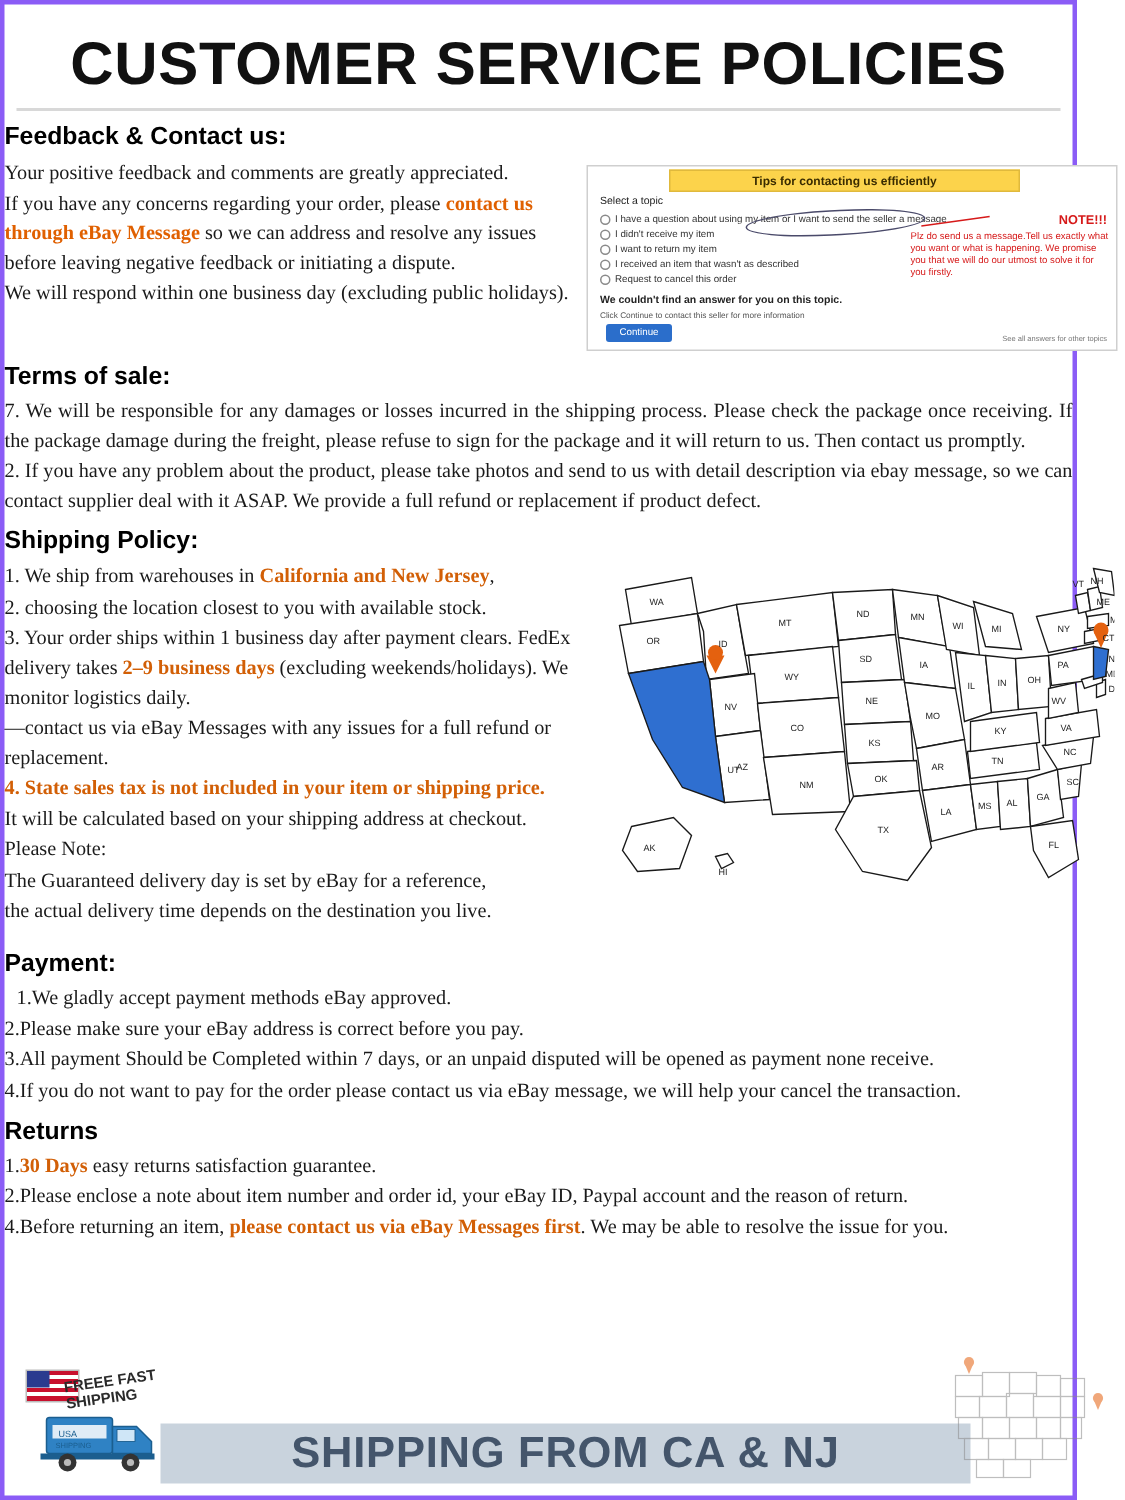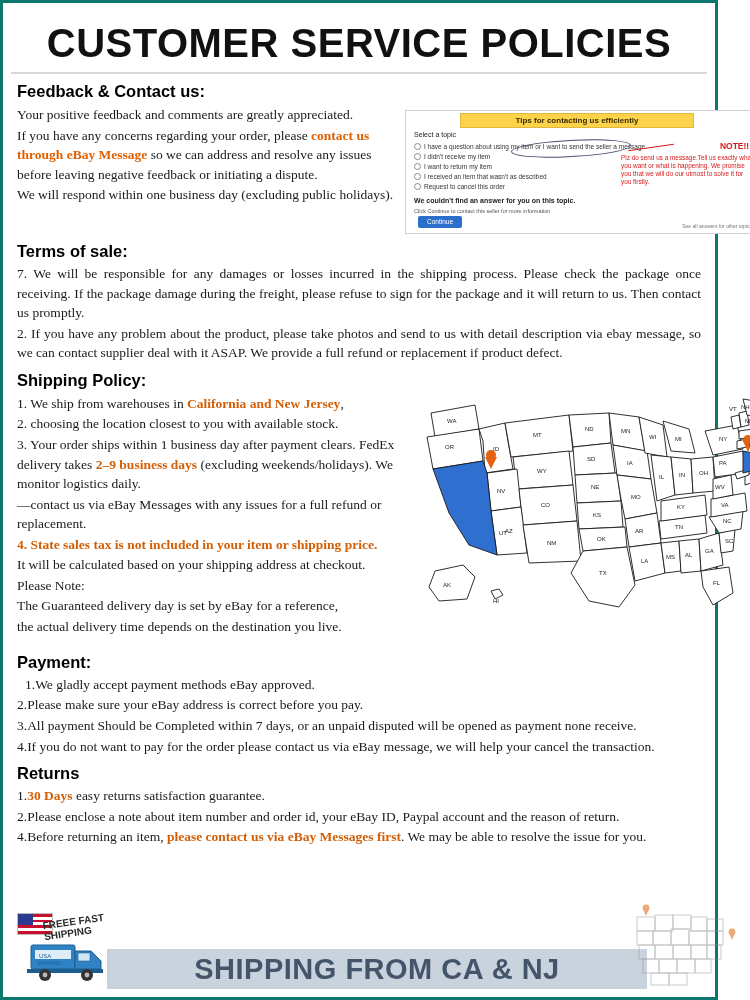--- a/index.html
+++ b/index.html
@@ -11,39 +11,39 @@
     height: 1000px;
     background: #ffffff;
     font-family: "Liberation Serif", serif;
     overflow: hidden;
   }
   .page {
     position: relative;
     width: 718px;
     height: 1000px;
     box-sizing: border-box;
-    border: 3px solid #0f766e;
+    border: 3px solid #8b5cf6;
     background: #fff;
   }
   .title {
     text-align: center;
     font-family: "Liberation Sans", sans-serif;
     font-weight: bold;
     font-size: 40px;
     letter-spacing: 0.5px;
     margin: 18px 0 6px 0;
     color: #111;
   }
   .hr {
     height: 2px;
     background: #d8d8d8;
     margin: 0 8px 8px 8px;
   }
   .body {
-    padding: 0 14px;
+    padding: 0 0;
   }
   h2.sec {
     font-family: "Liberation Sans", sans-serif;
     font-size: 16.5px;
     font-weight: bold;
     margin: 8px 0 3px 0;
     color: #000;
   }
   p.t {
     font-size: 13.5px;

